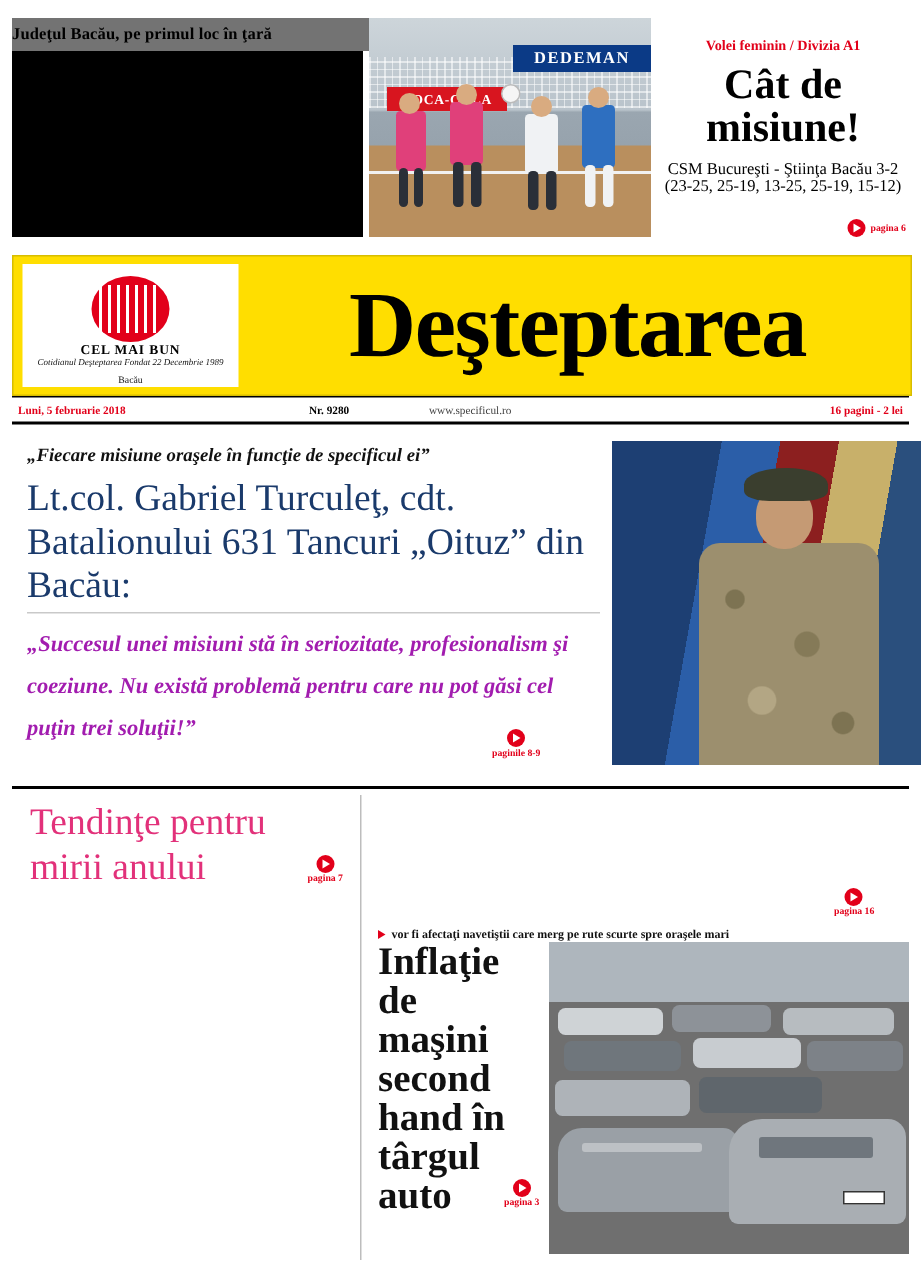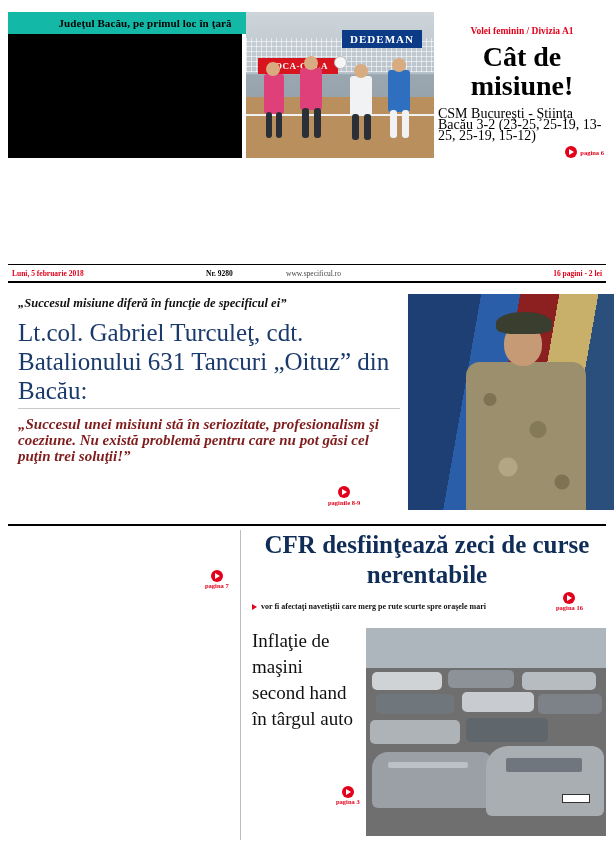--- a/index.html
+++ b/index.html
@@ -8,47 +8,47 @@
     background:#ffffff;
     font-family:"Liberation Serif", serif;
     overflow:hidden;
     position:relative;
   }
   .page{position:relative;width:614px;height:851px;background:#fff;}
 
   
   .topstrip{position:absolute;left:0;top:0;width:614px;height:168px;background:#fff;}
   .top-left{position:absolute;left:8px;top:12px;width:234px;height:146px;background:#000;}
-  .tl-head{position:absolute;left:0;top:0;width:274px;height:22px;background:#14b8a6;
-    display:flex;align-items:center;justify-content:center;}
+  .tl-head{position:absolute;left:0;top:0;width:274px;height:22px;background:#737373;
+    display:flex;align-items:center;}
   .tl-head span{font-weight:bold;font-size:11px;color:#000;letter-spacing:.1px;}
   .tl-body{position:absolute;left:0;top:22px;width:234px;height:124px;}
   .big21{position:absolute;left:8px;top:6px;font-size:72px;line-height:64px;color:#ffde00;font-weight:bold;
     font-family:"Liberation Serif", serif;}
   .tl-txt{position:absolute;left:88px;top:12px;width:140px;color:#ffde00;font-weight:bold;
     font-size:17px;line-height:21px;text-align:left;}
   .tl-pag{position:absolute;right:6px;bottom:4px;display:flex;align-items:center;gap:3px;}
   .pagdot{width:12px;height:12px;border-radius:50%;background:#e2001a;position:relative;display:inline-block;}
   .pagdot:after{content:"";position:absolute;left:4px;top:3px;border-left:5px solid #fff;
     border-top:3px solid transparent;border-bottom:3px solid transparent;}
   .pagtxt{font-size:6.5px;color:#ffde00;font-weight:bold;}
   .pagtxt.dark{color:#e2001a;}
 
   .top-mid{position:absolute;left:246px;top:12px;width:188px;height:146px;overflow:hidden;background:#8d9aa6;}
   .top-right{position:absolute;left:438px;top:12px;width:168px;height:146px;background:#fff;}
   .tr-top{font-size:9.5px;font-weight:bold;color:#e2001a;text-align:center;margin-top:14px;}
   .tr-head{font-size:28px;font-weight:bold;color:#000;text-align:center;line-height:29px;margin-top:6px;}
-  .tr-sub{font-size:14px;color:#000;text-align:left;line-height:11px;margin-top:8px;}
+  .tr-sub{font-size:11px;color:#000;text-align:center;line-height:11px;margin-top:8px;}
   .tr-pag{position:absolute;right:2px;bottom:0px;display:flex;align-items:center;gap:3px;}
 
   
   .court{position:absolute;inset:0;background:linear-gradient(#cdd5da 0%,#b9c3cb 42%,#9aa6b0 43%,#8e9aa4 100%);}
   .court-floor{position:absolute;left:0;top:58%;width:100%;height:42%;background:#b98f5e;}
   .court-line{position:absolute;left:0;top:70%;width:100%;height:2px;background:#f1f1f1;}
-  .banner-d{position:absolute;left:96px;top:18px;width:80px;height:18px;background:#0b3a86;
+  .banner-d{position:absolute;left:96px;top:18px;width:92px;height:18px;background:#0b3a86;
     color:#fff;font-weight:bold;font-size:11px;letter-spacing:1px;display:flex;align-items:center;justify-content:center;text-align:center;}
   .banner-c{position:absolute;left:12px;top:46px;width:80px;height:16px;background:#d8151f;color:#fff;
     font-weight:bold;font-size:9px;display:flex;align-items:center;justify-content:center;letter-spacing:.5px;}
   .net{position:absolute;left:0;top:26px;width:188px;height:34px;
     background:repeating-linear-gradient(0deg,rgba(255,255,255,.55) 0 1px,transparent 1px 5px),
                repeating-linear-gradient(90deg,rgba(255,255,255,.55) 0 1px,transparent 1px 5px);}
   .player{position:absolute;}
   .p-body{position:absolute;border-radius:3px;}
   .ball{position:absolute;width:11px;height:11px;border-radius:50%;background:#f5f5f5;border:1px solid #bbb;}
 
@@ -72,21 +72,21 @@
   .ib-c1{position:absolute;left:198px;color:#000;}
   .ib-c2{position:absolute;left:278px;color:#444;font-weight:normal;}
   .ib-r{position:absolute;right:4px;color:#e2001a;}
 
   
   .lead{position:absolute;left:8px;top:290px;width:598px;height:228px;}
   .lead-quote{position:absolute;left:10px;top:6px;width:380px;font-style:italic;font-weight:bold;font-size:12.5px;color:#111;}
   .lead-title{position:absolute;left:10px;top:28px;width:390px;font-size:25px;line-height:29px;color:#1a3a6b;}
   .lead-rule{position:absolute;left:10px;top:118px;width:382px;height:1px;background:#c9c9c9;}
   .lead-body{position:absolute;left:10px;top:126px;width:382px;font-style:italic;font-weight:bold;font-size:15px;
-    line-height:16px;color:#7f1d1d;}
+    line-height:28px;color:#a21caf;}
   .lead-pag{position:absolute;left:320px;top:196px;display:flex;flex-direction:column;align-items:center;gap:1px;}
   .photo-lead{position:absolute;left:400px;top:4px;width:206px;height:216px;overflow:hidden;background:#2d4a6b;}
   .flagbg{position:absolute;inset:0;background:linear-gradient(100deg,#1d3f73 0 30%,#2b5ea8 30% 46%,#8c1f1f 46% 62%,#c8b06a 62% 78%,#2a4f7d 78% 100%);}
   .soldier-head{position:absolute;left:96px;top:30px;width:38px;height:42px;border-radius:45% 45% 48% 48%;background:#c59a74;}
   .beret{position:absolute;left:88px;top:18px;width:56px;height:22px;border-radius:50% 50% 30% 30%;background:#3a3e2e;}
   .soldier-body{position:absolute;left:58px;top:68px;width:120px;height:150px;background:#9c8f6e;
     background-image:radial-gradient(circle at 20% 25%,#7d7352 6px,transparent 7px),
       radial-gradient(circle at 60% 45%,#857a58 8px,transparent 9px),
       radial-gradient(circle at 35% 70%,#b3a684 9px,transparent 10px),
       radial-gradient(circle at 80% 80%,#7d7352 7px,transparent 8px);
@@ -103,26 +103,26 @@
   .wed-chair{position:absolute;background:#f3eee4;border:1px solid #ded3c0;}
   .wed-sign{position:absolute;left:40px;top:36px;font-size:15px;color:#fff;font-style:italic;
     text-shadow:0 1px 2px rgba(0,0,0,.35);}
   .wed-girl-head{position:absolute;left:112px;top:42px;width:26px;height:30px;border-radius:50%;background:#e6c2a4;}
   .wed-girl-hair{position:absolute;left:106px;top:34px;width:38px;height:44px;border-radius:50% 50% 40% 40%;background:#6b4a2f;}
   .wed-girl-body{position:absolute;left:96px;top:72px;width:60px;height:78px;background:#c0392b;border-radius:10px 10px 0 0;}
 
   .cfr-title{position:absolute;left:252px;top:530px;width:350px;text-align:center;font-size:25px;line-height:30px;
     font-weight:bold;color:#0f2d57;}
   .cfr-bullets{position:absolute;left:252px;top:600px;width:300px;font-size:8px;line-height:13px;color:#111;font-weight:bold;}
-  .cfr-bullets div{position:relative;padding-left:9px;}
+  .cfr-bullets div{position:relative;padding-left:9px;margin-top:16px;}
   .cfr-bullets div:before{content:"";position:absolute;left:0;top:4px;width:0;height:0;
     border-left:5px solid #e2001a;border-top:3px solid transparent;border-bottom:3px solid transparent;}
   .cfr-pag{position:absolute;left:556px;top:592px;display:flex;flex-direction:column;align-items:center;}
 
-  .infl-title{position:absolute;left:252px;top:628px;width:104px;font-size:19px;line-height:26px;font-weight:normal;color:#111;}
+  .infl-title{position:absolute;left:252px;top:628px;width:104px;font-size:26px;line-height:26px;font-weight:bold;color:#111;}
   .infl-pag{position:absolute;left:336px;top:786px;display:flex;flex-direction:column;align-items:center;}
   .photo-cars{position:absolute;left:366px;top:628px;width:240px;height:208px;overflow:hidden;background:#8b8f94;}
   .cars-sky{position:absolute;left:0;top:0;width:100%;height:40px;background:#aeb6bd;}
   .cars-ground{position:absolute;left:0;top:40px;width:100%;height:168px;background:#6f6f6f;}
   .car{position:absolute;border-radius:5px;}
   .car-w{position:absolute;height:6px;background:rgba(255,255,255,.35);border-radius:2px;}
   .plate{position:absolute;width:26px;height:7px;background:#fff;border:1px solid #333;}
 </style>
 </head>
 <body>
@@ -176,54 +176,69 @@
       <div class="tr-top">Volei feminin / Divizia A1</div>
       <div class="tr-head">Cât de misiune!</div>
       <div class="tr-sub">CSM Bucureşti - Ştiinţa Bacău 3-2 (23-25, 25-19, 13-25, 25-19, 15-12)</div>
       <div class="tr-pag">
         <span class="pagdot"></span>
         <span class="pagtxt dark">pagina 6</span>
       </div>
     </div>
   </div>
 
+  <div class="masthead">
+    <div class="logo-box">
+      <div class="logo-circle">
+        <div class="sun"></div>
+        <div class="sun-rays"></div>
+      </div>
+      <div class="logo-txt">CEL MAI BUN</div>
+      <div class="logo-sub">Cotidianul Deşteptarea
+Fondat 22 Decembrie 1989</div>
+      <div class="logo-city">Bacău</div>
+    </div>
+    <div class="title">
+      <span>Deşteptarea</span>
+    </div>
+  </div>
 
   <div class="infobar">
     <span class="ib-l">Luni, 5 februarie 2018</span>
     <span class="ib-c1">Nr. 9280</span>
     <span class="ib-c2">www.specificul.ro</span>
     <span class="ib-r">16 pagini - 2 lei</span>
   </div>
 
   <div class="lead">
-    <div class="lead-quote">„Succesul misiune diferă în funcţie de specificul ei”</div>
+    <div class="lead-quote">„Fiecare misiune oraşele în funcţie de specificul ei”</div>
     <div class="lead-title">Lt.col. Gabriel Turculeţ, cdt. Batalionului 631 Tancuri „Oituz” din Bacău:</div>
     <div class="lead-rule"></div>
     <div class="lead-body">„Succesul unei misiuni stă în seriozitate, profesionalism şi coeziune. Nu există problemă pentru care nu pot găsi cel puţin trei soluţii!”</div>
     <div class="lead-pag">
       <span class="pagdot"></span>
       <span class="pagtxt dark">paginile 8-9</span>
     </div>
     <div class="photo-lead">
       <div class="flagbg"></div>
       <div class="soldier-body"></div>
       <div class="soldier-head"></div>
       <div class="beret"></div>
     </div>
   </div>
 
   <div class="row3-rule"></div>
   <div class="vrule"></div>
 
+  <div class="tend-title">Tendinţe pentru mirii anului</div>
   <div class="tend-pag">
     <span class="pagdot"></span>
     <span class="pagtxt dark">pagina 7</span>
   </div>
 
-  <div class="cfr-title">CFR desfiinţează zeci de curse nerentabile</div>
   <div class="cfr-bullets">
     <div>vor fi afectaţi navetiştii care merg pe rute scurte spre oraşele mari</div>
   </div>
   <div class="cfr-pag">
     <span class="pagdot"></span>
     <span class="pagtxt dark">pagina 16</span>
   </div>
 
   <div class="infl-title">Inflaţie de maşini second hand în târgul auto</div>
   <div class="infl-pag">

